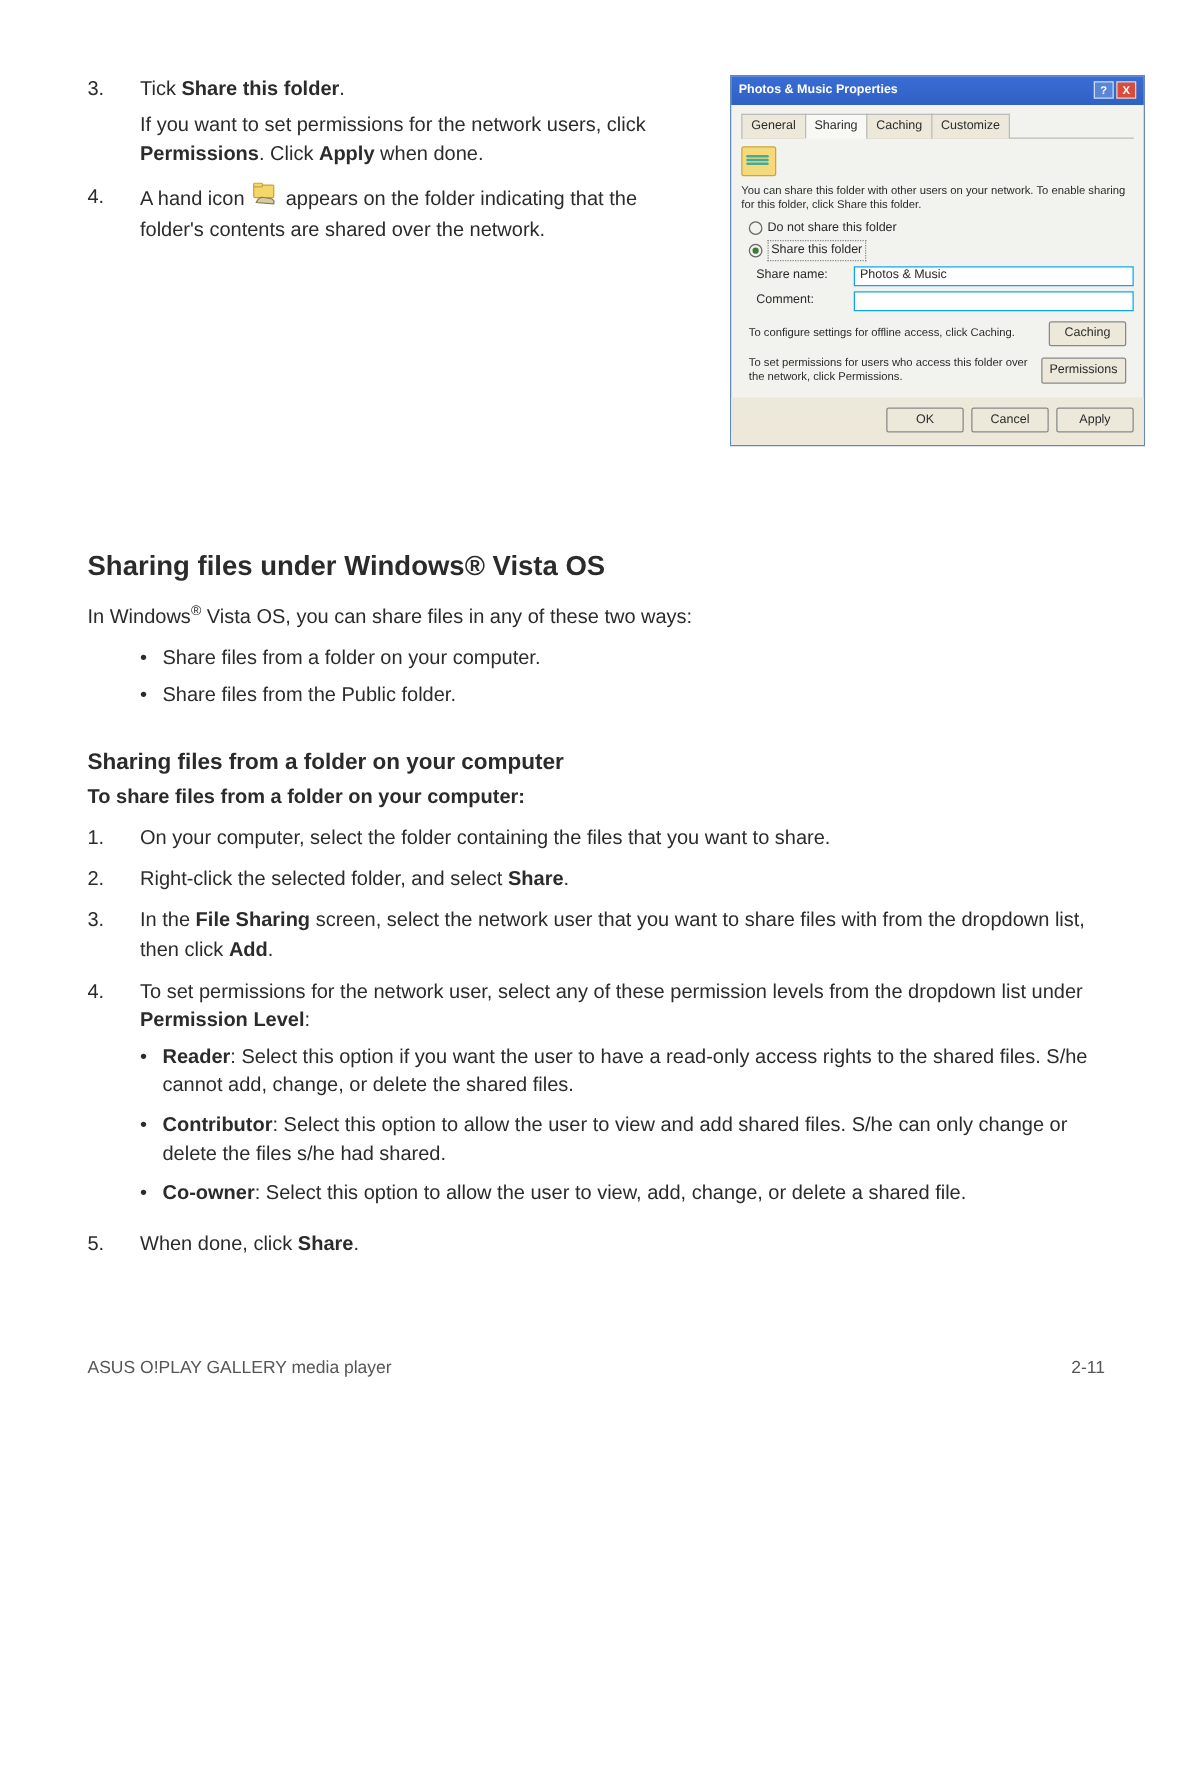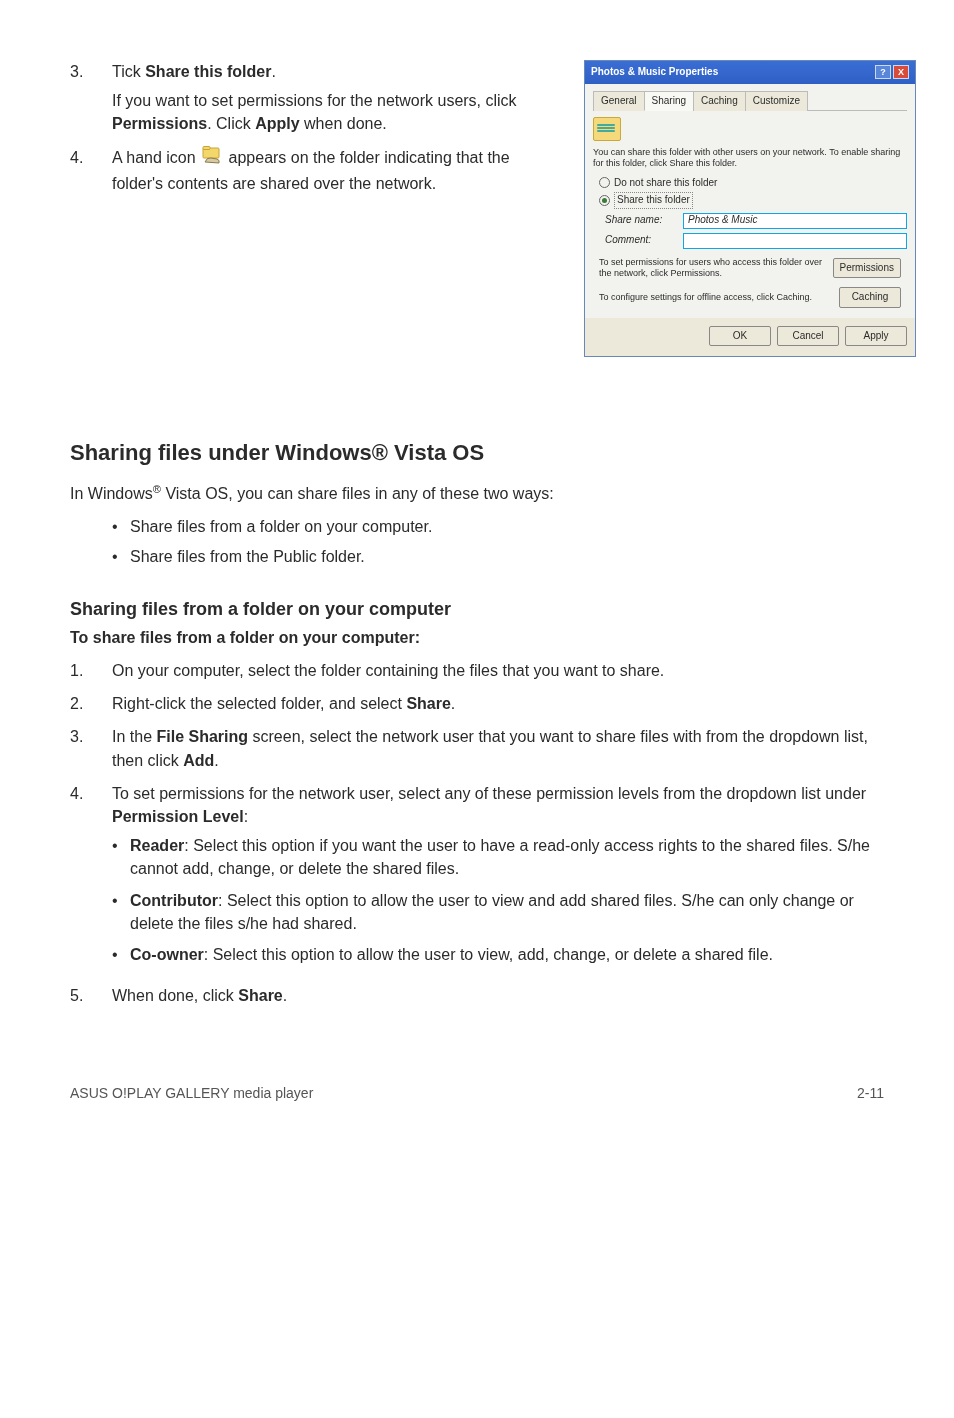--- a/index.html
+++ b/index.html
@@ -61,21 +61,21 @@
   .tabs { display:flex; border-bottom:1px solid #bbb; margin-bottom:6px; gap:0;}
   .tab { padding:2px 7px; border:1px solid #bbb; border-bottom:none; background:#ece9da; position:relative; top:1px; margin-right:-1px;}
   .tab.active { background:#f8f8f4; border-bottom:1px solid #f8f8f4; }
   .info-row { display:flex; gap:6px; margin:6px 0; align-items:flex-start;flex-direction:column;}
   .folder-ico { width:28px; height:24px; background:#f5d97a; border:1px solid #c9a93a; border-radius:2px; position:relative; flex-shrink:0;}
   .folder-ico::after { content:""; position:absolute; left:3px; top:6px; width:18px; height:2px; background:#4a9; border-radius:1px; box-shadow:0 3px 0 #4a9, 0 6px 0 #4a9;}
   .radio-row { display:flex; align-items:center; gap:4px; margin:2px 0 2px 6px;}
   .radio { width:11px; height:11px; border:1px solid #666; border-radius:50%; display:inline-flex; align-items:center; justify-content:center; flex-shrink:0;}
   .radio.sel::after { content:""; width:5px; height:5px; background:#3a7a3a; border-radius:50%;}
   .dotted-box { border:1px dotted #888; padding:0 2px; display:inline-block;}
-  .field-row { display:flex; align-items:center; margin:4px 0 4px 12px; gap:4px;font-style:italic;}
+  .field-row { display:flex; align-items:center; margin:4px 0 4px 12px; gap:4px;}
   .field-label { width:62px; flex-shrink:0;}
   .field-input { flex:1; border:1px solid #0ea5e9; background:#fff; height:16px; padding:1px 4px; font-size:10px; display:flex; align-items:center;margin-left:12px;}
   .perm-row { display:flex; justify-content:space-between; align-items:center; margin:8px 6px 0 6px; gap:6px;}
   .perm-text { flex:1; font-size:9px; line-height:1.25;}
   .dlg-btn { border:1px solid #888; background:#ece9da; padding:2px 6px; font-size:10px; min-width:62px; text-align:center; border-radius:2px;}
   .dlg-bottom { display:flex; justify-content:flex-end; gap:6px; padding:8px 8px 10px 8px; background:#ece9da;}
   .spinner { display:flex; flex-direction:column; margin-left:4px;}
   .spin-b { width:14px; height:8px; border:1px solid #8a9ab2; background:#eef; font-size:7px; text-align:center; line-height:6px;}
   .num-box { width:40px; height:16px; border:1px solid #ccc; background:#f4f4f0; margin-left:6px;}
 </style>
@@ -143,26 +143,26 @@
         </div>
         <div class="field-row">
           <span class="field-label">Share name:</span>
           <span class="field-input">Photos &amp; Music</span>
         </div>
         <div class="field-row">
           <span class="field-label">Comment:</span>
           <span class="field-input"></span>
         </div>
         <div class="perm-row">
+          <div class="perm-text">To configure settings for offline access, click Caching.</div>
+          <div class="dlg-btn">Caching</div>
+        </div>
+        <div class="perm-row">
           <div class="perm-text">To set permissions for users who access this folder over the network, click Permissions.</div>
           <div class="dlg-btn">Permissions</div>
-        </div>
-        <div class="perm-row">
-          <div class="perm-text">To configure settings for offline access, click Caching.</div>
-          <div class="dlg-btn">Caching</div>
         </div>
       </div>
       <div class="dlg-bottom">
         <div class="dlg-btn">OK</div>
         <div class="dlg-btn">Cancel</div>
         <div class="dlg-btn">Apply</div>
       </div>
     </div>
   </div>
 </div>

